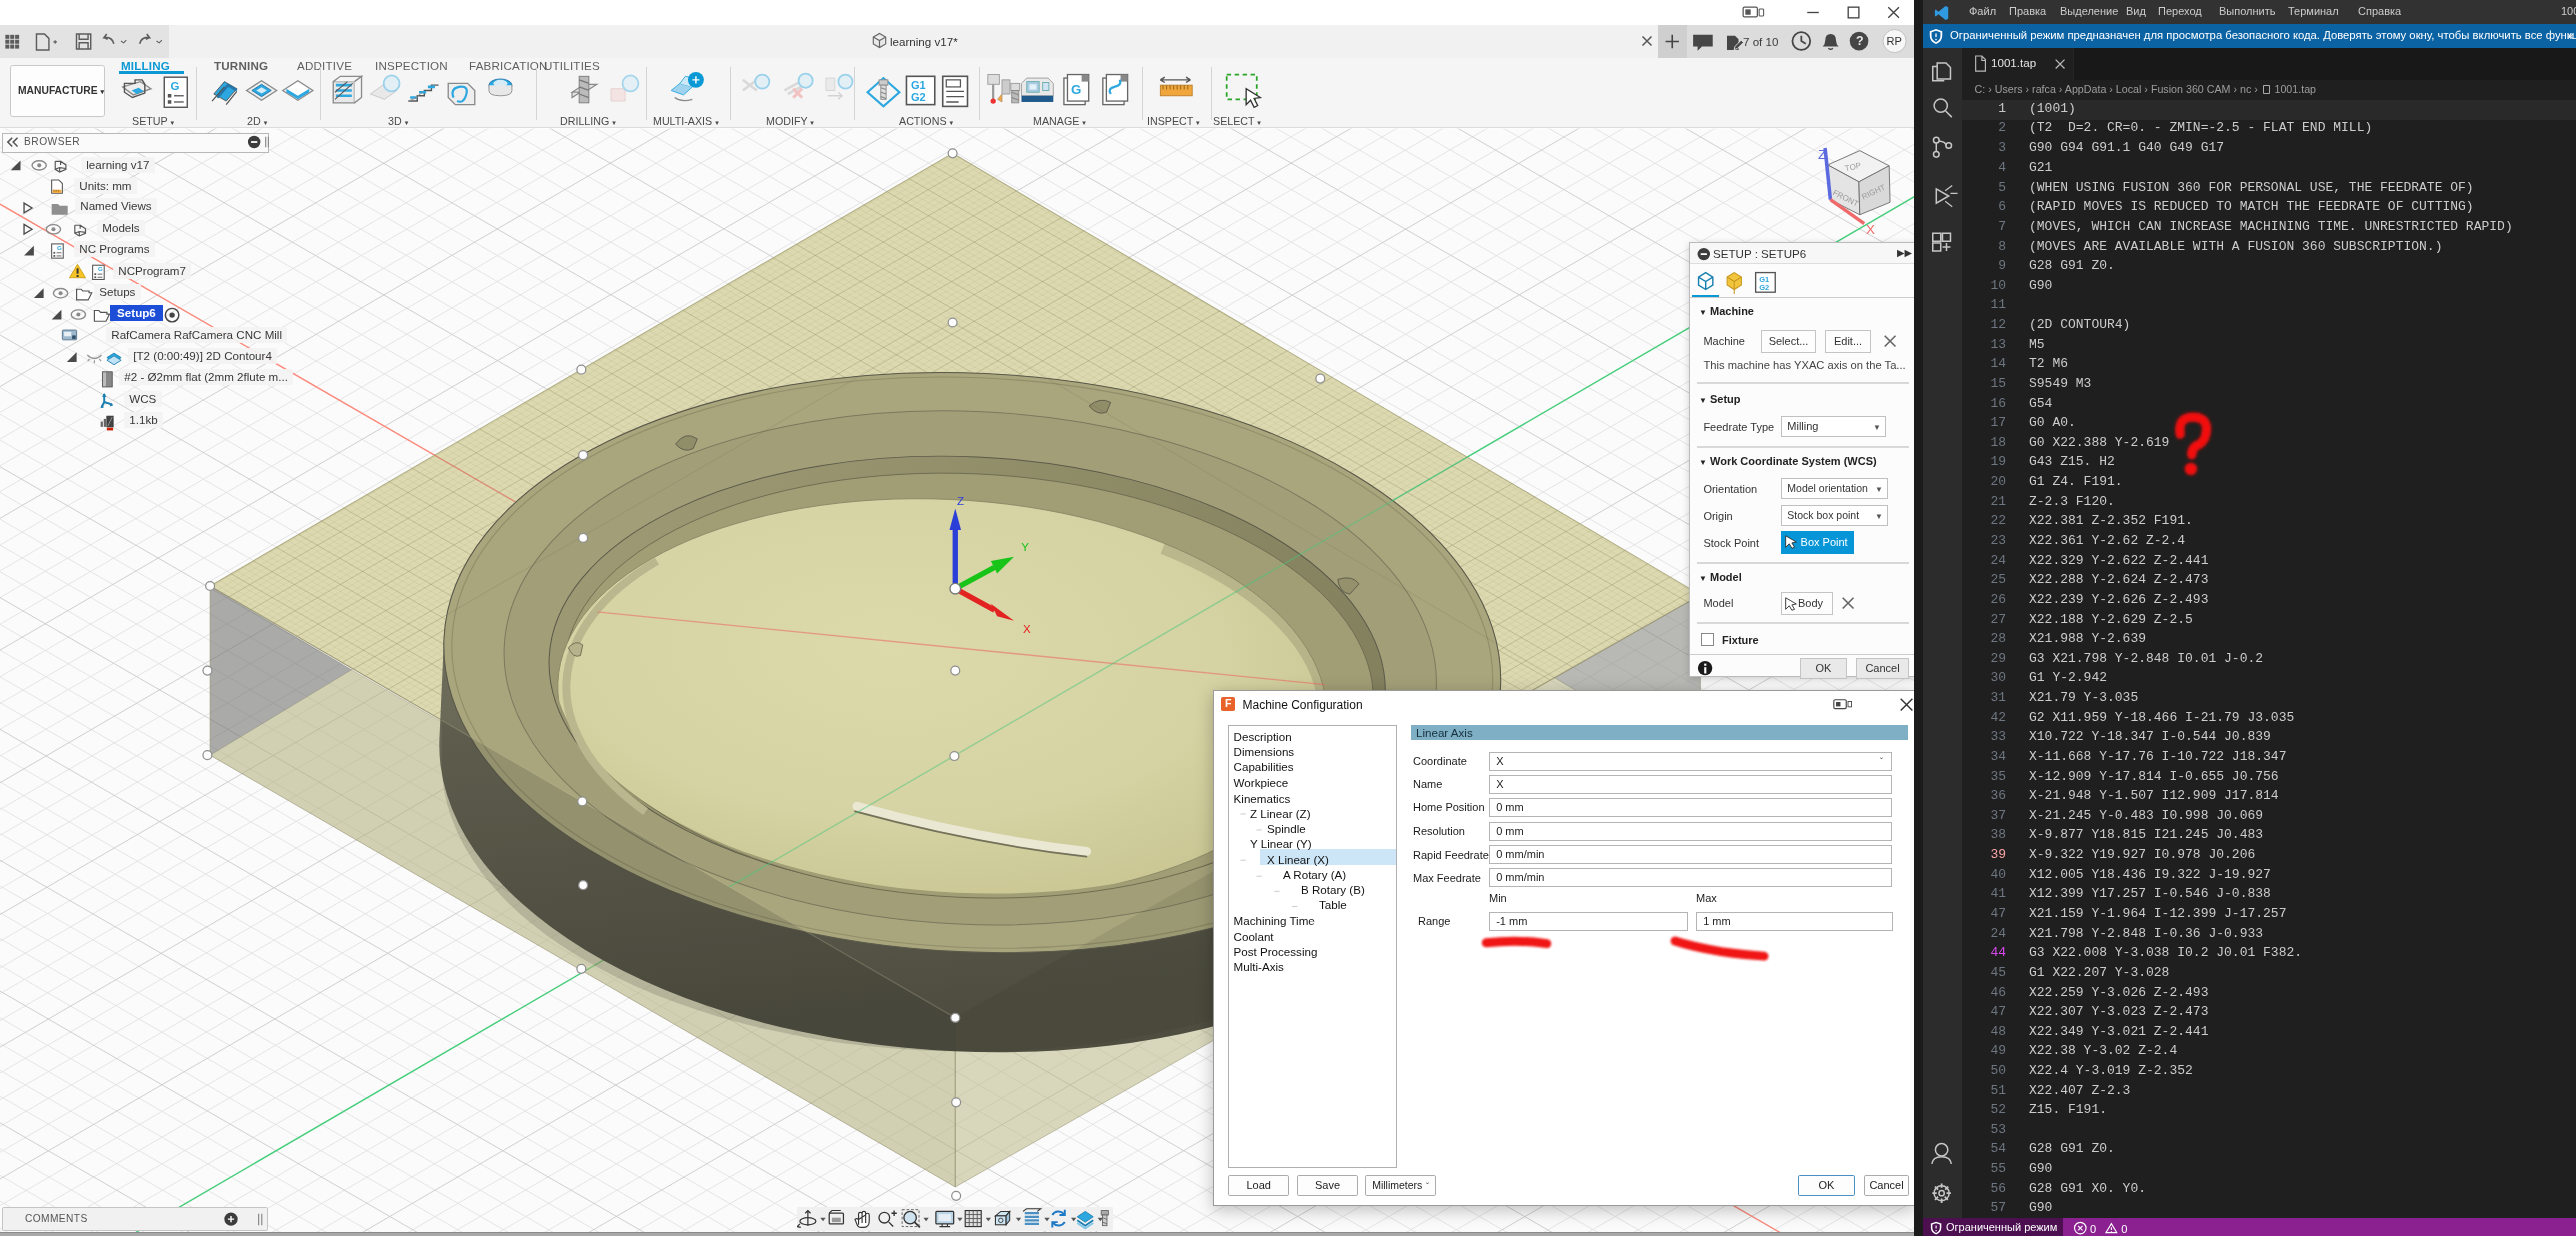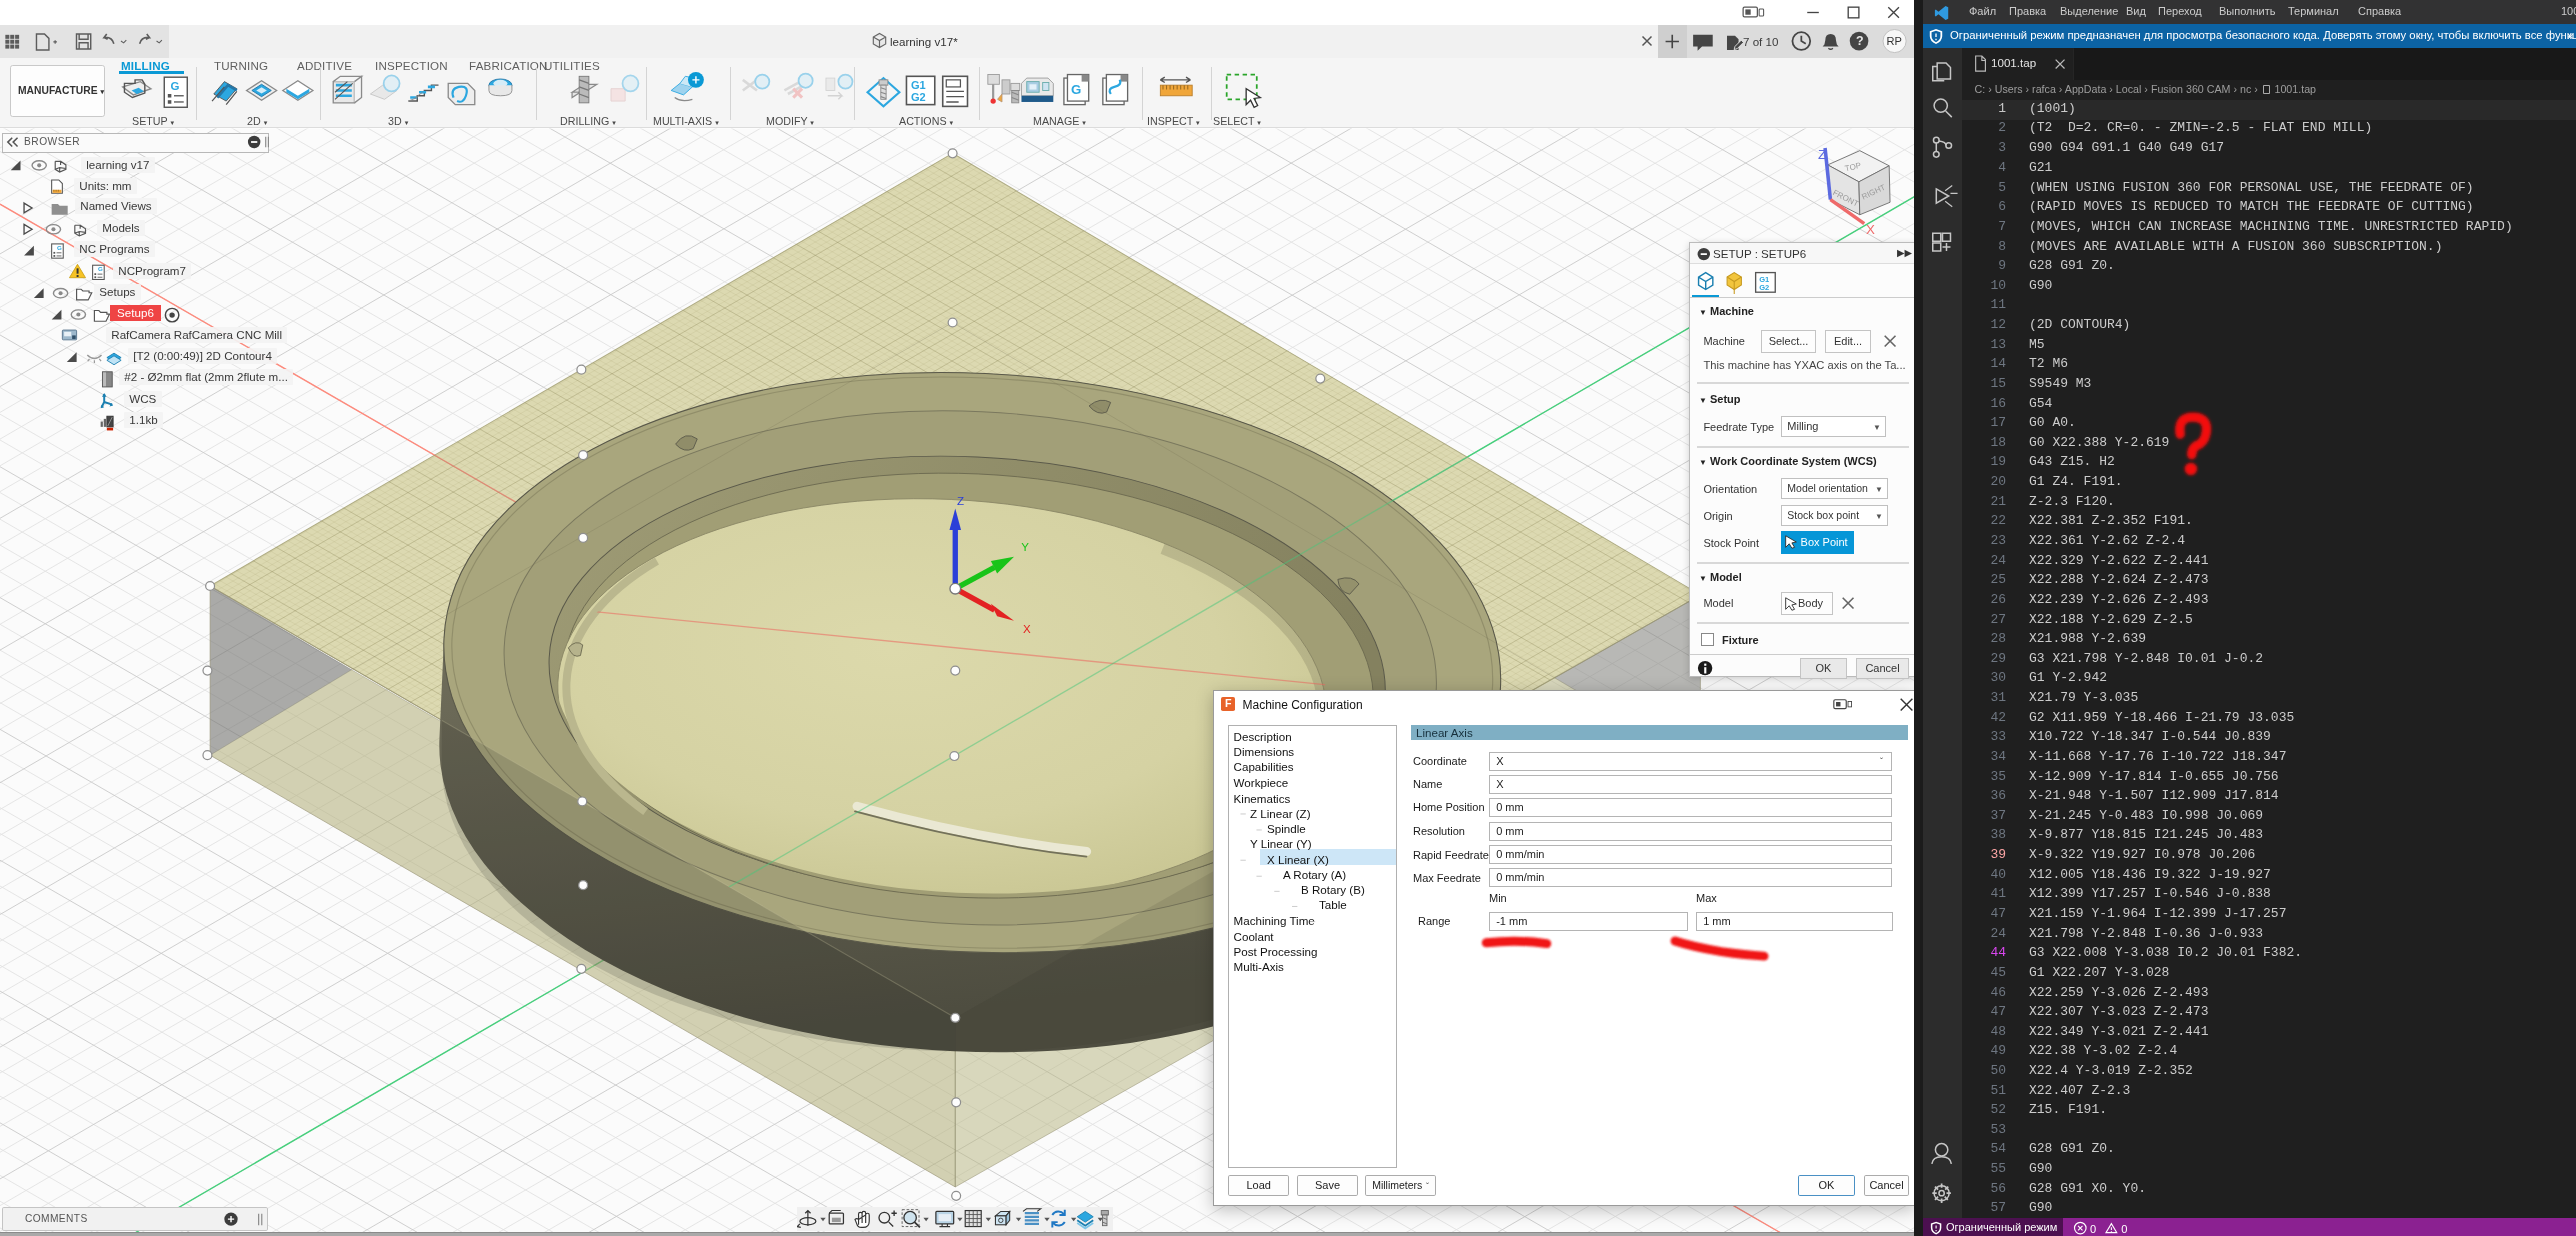--- a/index.html
+++ b/index.html
@@ -226,21 +226,21 @@
       <path d="M45.5 26 q2.5 2.5 5 0" stroke="#454545" stroke-width="1.6" fill="none"></path>
       <circle cx="80" cy="18" r="10.5" fill="#454545"></circle>
       <text x="76.5" y="23" fill="#e9e9e9" font-size="14" font-weight="bold">?</text>
       <circle cx="120" cy="18" r="13" fill="#f7f7f7" stroke="#bbb" stroke-width="1"></circle>
       <text x="111" y="23" fill="#333" font-size="12.5">RP</text>
     </svg>
     <div class="abs" id="fribbon"></div>
     <div class="abs" style="left:9.8px;top:65px;width:95px;height:52px;background:#fdfdfd;border:0.9px solid #c9c9c9;border-radius:2.7px"></div>
     <div class="abs" style="left:18px;top:85px;font-size:10.3px;font-weight:bold;color:#333">MANUFACTURE <span style="font-size:7.1px">▾</span></div>
     <div class="rtab" style="left:121px;top:59px;color:#0a99d5;font-weight:bold">MILLING</div>
-    <div class="rtab" style="left:214px;top:59px;color:#5f5f5f;font-weight:normal">TURNING</div>
+    <div class="rtab" style="left:214px;top:59px;color:#5f5f5f;font-weight:bold">TURNING</div>
     <div class="rtab" style="left:297px;top:59px;color:#5f5f5f;font-weight:normal">ADDITIVE</div>
     <div class="rtab" style="left:375px;top:59px;color:#5f5f5f;font-weight:normal">INSPECTION</div>
     <div class="rtab" style="left:469px;top:59px;color:#5f5f5f;font-weight:normal">FABRICATION</div>
     <div class="rtab" style="left:544px;top:59px;color:#5f5f5f;font-weight:normal">UTILITIES</div>
     <div class="abs" style="left:119px;top:71px;width:65px;height:2.7px;background:#0a99d5"></div>
     <div class="rsep" style="left:196px"></div>
     <div class="rsep" style="left:320px"></div>
     <div class="rsep" style="left:536px"></div>
     <div class="rsep" style="left:646px"></div>
     <div class="rsep" style="left:730px"></div>
@@ -475,21 +475,21 @@
     <div class="trow" style="left:75px;top:199px"><span class="tbg">Named Views</span></div>
     <div class="trow" style="left:97px;top:221px"><span class="tbg">Models</span></div>
     <div class="trow" style="left:74px;top:242px"><span class="tbg">NC Programs</span></div>
     <div class="trow" style="left:113px;top:264px"><span class="tbg">NCProgram7</span></div>
     <div class="trow" style="left:94px;top:285px"><span class="tbg">Setups</span></div>
     <div class="trow" style="left:106px;top:328px"><span class="tbg">RafCamera RafCamera CNC Mill</span></div>
     <div class="trow" style="left:128px;top:349px"><span class="tbg">[T2 (0:00:49)] 2D Contour4</span></div>
     <div class="trow" style="left:119px;top:370px"><span class="tbg">#2 - Ø2mm flat (2mm 2flute m...</span></div>
     <div class="trow" style="left:124px;top:392px"><span class="tbg">WCS</span></div>
     <div class="trow" style="left:124px;top:413px"><span class="tbg">1.1kb</span></div>
-    <div class="trow" style="left:110px;top:306px"><span style="background:#ef4444;color:#fff;font-weight:normal;padding:0.9px 7.1px 1.8px 7.1px">Setup6</span></div>
+    <div class="trow" style="left:110px;top:306px"><span style="background:#1d4ed8;color:#fff;font-weight:bold;padding:0.9px 7.1px 1.8px 7.1px">Setup6</span></div>
     <svg class="abs" style="left:164px;top:307px" width="18" height="18" viewBox="0 0 20 20">
       <circle cx="9" cy="9" r="7.5" fill="none" stroke="#444" stroke-width="1.6"></circle>
       <circle cx="9" cy="9" r="3" fill="#444"></circle>
     </svg>
     <div class="abs" id="spanel">
       <div class="abs" style="left:0;top:0;width:226px;height:21.4px;background:#f7f7f7;border-bottom:0.9px solid #ddd"></div>
       <svg class="abs" style="left:3.6px;top:3.6px" width="19.6" height="16" viewBox="0 0 22 18">
         <circle cx="11" cy="8" r="7" fill="#3c3c3c"></circle>
         <rect x="7.5" y="7" width="7" height="2" fill="#fff"></rect>
       </svg>

